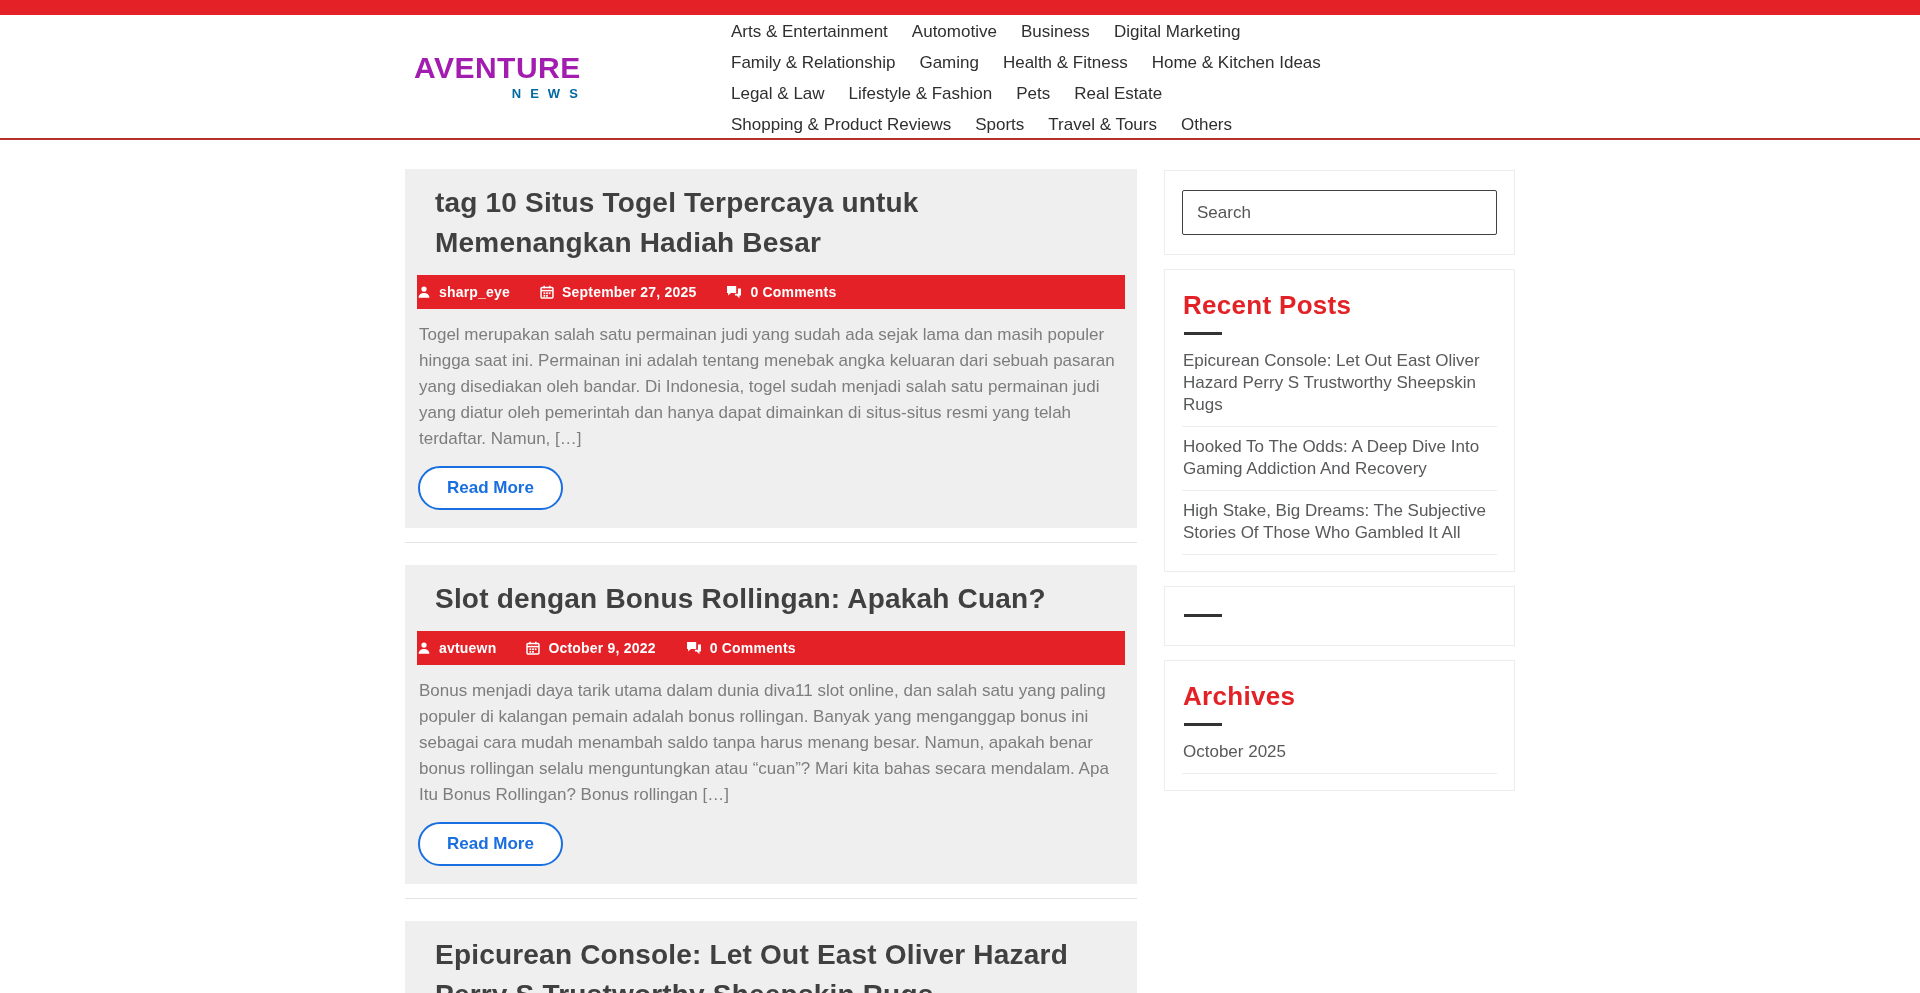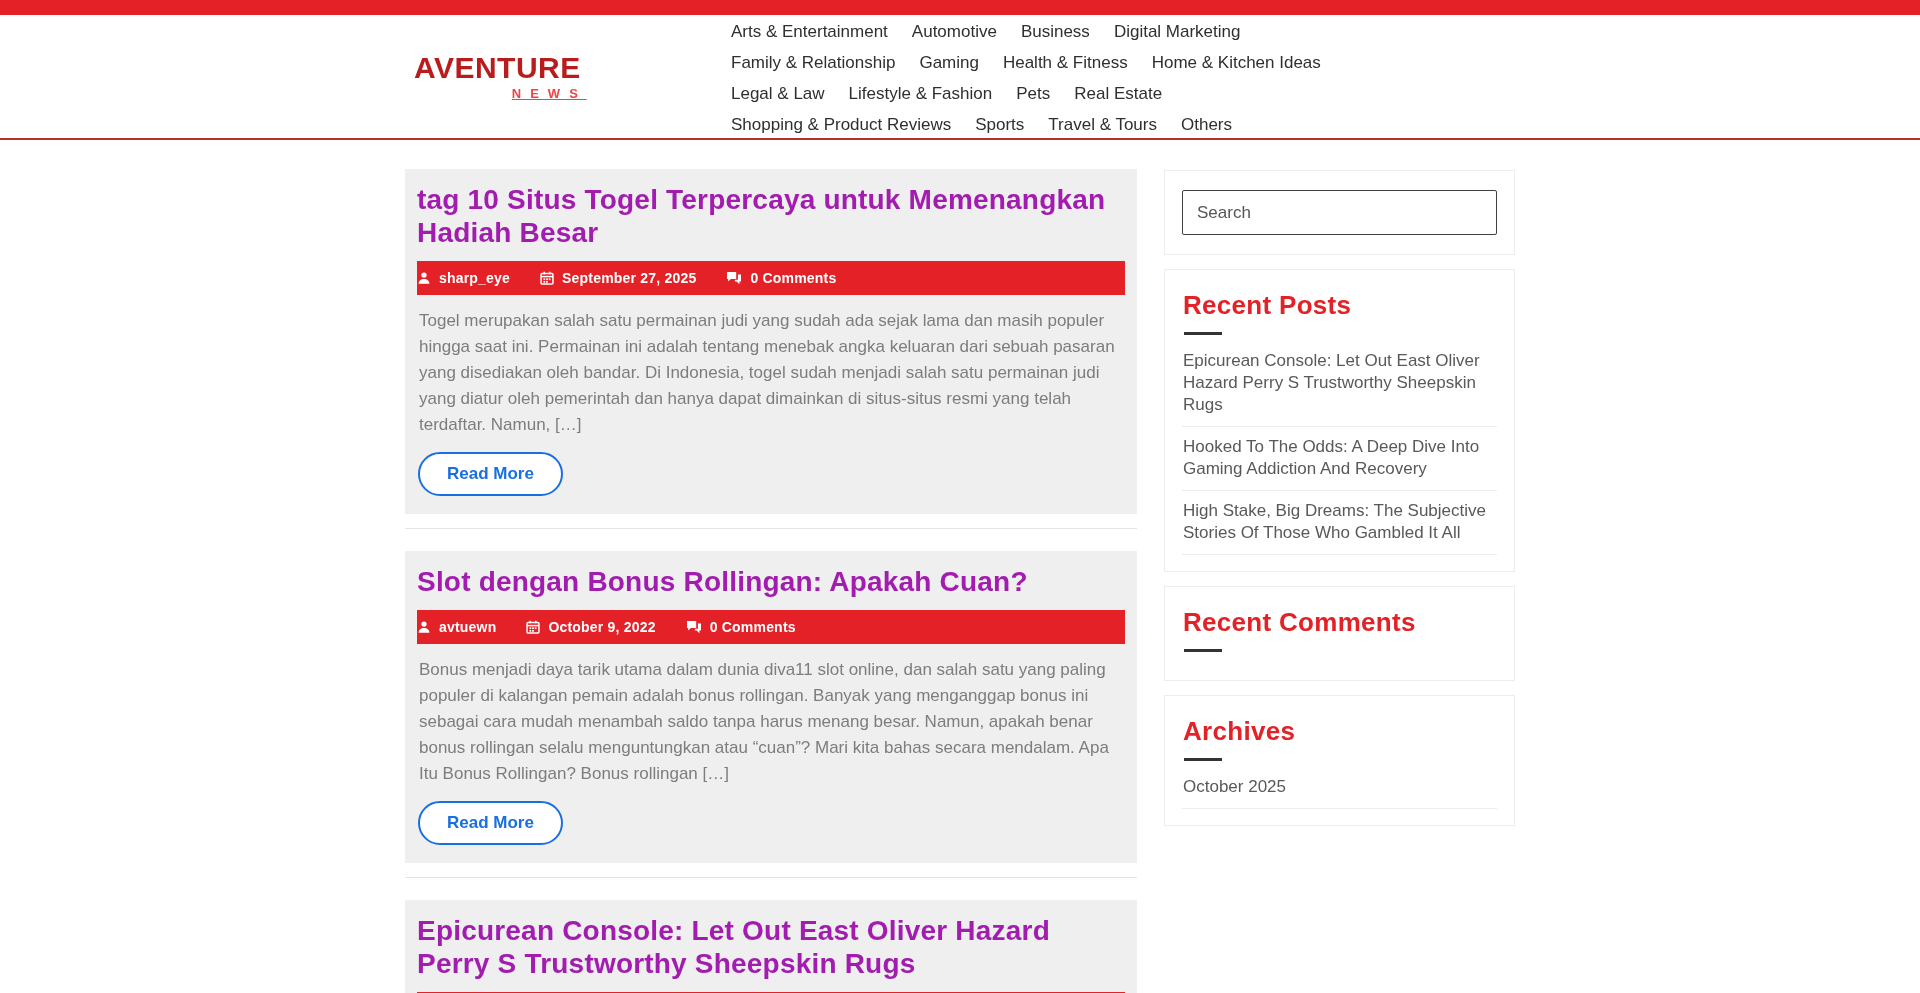--- a/index.html
+++ b/index.html
@@ -13,44 +13,44 @@
 
   
   .topbar { height:15px; background:#e32127; width:100%; }
   .header-inner {
     width:1110px; margin:0 auto; height:123px;
     display:flex; align-items:center;
   }
   .logo { display:flex; align-items:center; gap:9px; width:170px; }
   .logo-text { display:flex; flex-direction:column; align-items:flex-end; }
   .brand-name {
-    color:#b91c1c; font-size:30px; font-weight:800; letter-spacing:0.5px; line-height:30px;
+    color:#a21caf; font-size:30px; font-weight:800; letter-spacing:0.5px; line-height:30px;
   }
   .brand-tagline {
-    color:#ef4444; font-size:13px; font-weight:700; letter-spacing:9px; margin-top:3px; margin-right:-6px;text-decoration:underline;
+    color:#0369a1; font-size:13px; font-weight:700; letter-spacing:9px; margin-top:3px; margin-right:-6px;
   }
   nav.main-nav {
     margin-left:156px; width:625px;
     display:flex; flex-wrap:wrap; column-gap:24px; row-gap:8px;
     padding-top:2px;
   }
   nav.main-nav a {
     color:#2f2f2f; font-size:17px; font-weight:500; line-height:23px; white-space:nowrap;
   }
   .red-rule { height:2px; background:#b7312c; width:100%; }
 
   
   main { width:1110px; margin:29px auto 0; display:flex; gap:27px; }
   .posts-col { width:732px; flex:0 0 732px; }
   .sidebar { flex:1; padding-top:1px; }
 
   
   .post-card { background:#efefef; padding:12px 12px 18px; }
   .post-title {
-    margin:2px 0 12px; color:#a21caf; font-size:28px; line-height:33px; font-weight:700;
+    margin:2px 18px 12px; color:#404040; font-size:28px; line-height:40px; font-weight:700;
     letter-spacing:0.2px;
   }
   .post-meta {
     background:#e32127; color:#fff; height:34px; padding:0 0;
     display:flex; align-items:center; gap:30px;
     font-size:14px; font-weight:700; letter-spacing:0.2px;
   }
   .meta-item { display:flex; align-items:center; gap:8px; }
   .meta-item svg { display:block; }
   .post-excerpt {
@@ -254,21 +254,20 @@
       <h3 class="widget-title">Recent Posts</h3>
       <div class="title-underline"></div>
       <ul class="widget-list">
         <li>Epicurean Console: Let Out East Oliver Hazard Perry S Trustworthy Sheepskin Rugs</li>
         <li>Hooked To The Odds: A Deep Dive Into Gaming Addiction And Recovery</li>
         <li>High Stake, Big Dreams: The Subjective Stories Of Those Who Gambled It All</li>
       </ul>
     </div>
 
     <div class="widget comments-widget">
-      <h3 class="widget-title">Recent Comments</h3>
       <div class="title-underline"></div>
     </div>
 
     <div class="widget">
       <h3 class="widget-title">Archives</h3>
       <div class="title-underline"></div>
       <ul class="widget-list">
         <li>October 2025</li>
       </ul>
     </div>

